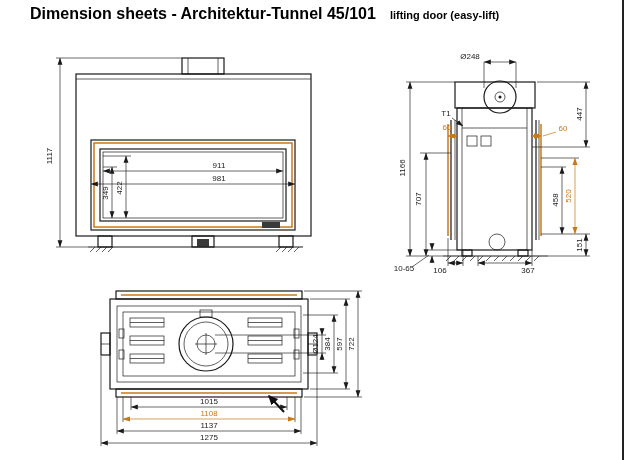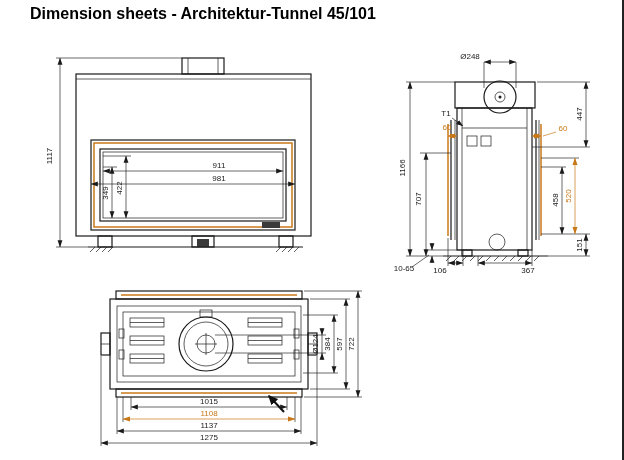--- a/index.html
+++ b/index.html
@@ -24,20 +24,21 @@
   .lbl{fill:#1a1a1a;font-size:8px;stroke:none;font-family:"Liberation Sans","DejaVu Sans",sans-serif}
   .lblo{fill:#c87818;font-size:8px;stroke:none;font-family:"Liberation Sans","DejaVu Sans",sans-serif}
   .fill-dark{fill:#3a3a3a;stroke:none}
   .ptr{stroke:#111;stroke-width:2;marker-end:url(#aP);fill:none}
 </style>
 </head>
 <body>
 
 <div class="header">
   <span class="title">Dimension sheets - Architektur-Tunnel 45/101</span>
+  <span class="subtitle">lifting door (easy-lift)</span>
 </div>
 
 <svg class="drawing" width="624" height="460" viewBox="0 0 624 460">
   <defs>
     <marker id="aB" viewBox="0 0 10 10" markerWidth="11" markerHeight="11" refX="9.5" refY="5" orient="auto-start-reverse">
       <path d="M0,1.6 L10,5 L0,8.4 Z" fill="#1a1a1a"></path>
     </marker>
     <marker id="aO" viewBox="0 0 10 10" markerWidth="11" markerHeight="11" refX="9.5" refY="5" orient="auto-start-reverse">
       <path d="M0,1.6 L10,5 L0,8.4 Z" fill="#c87818"></path>
     </marker>

